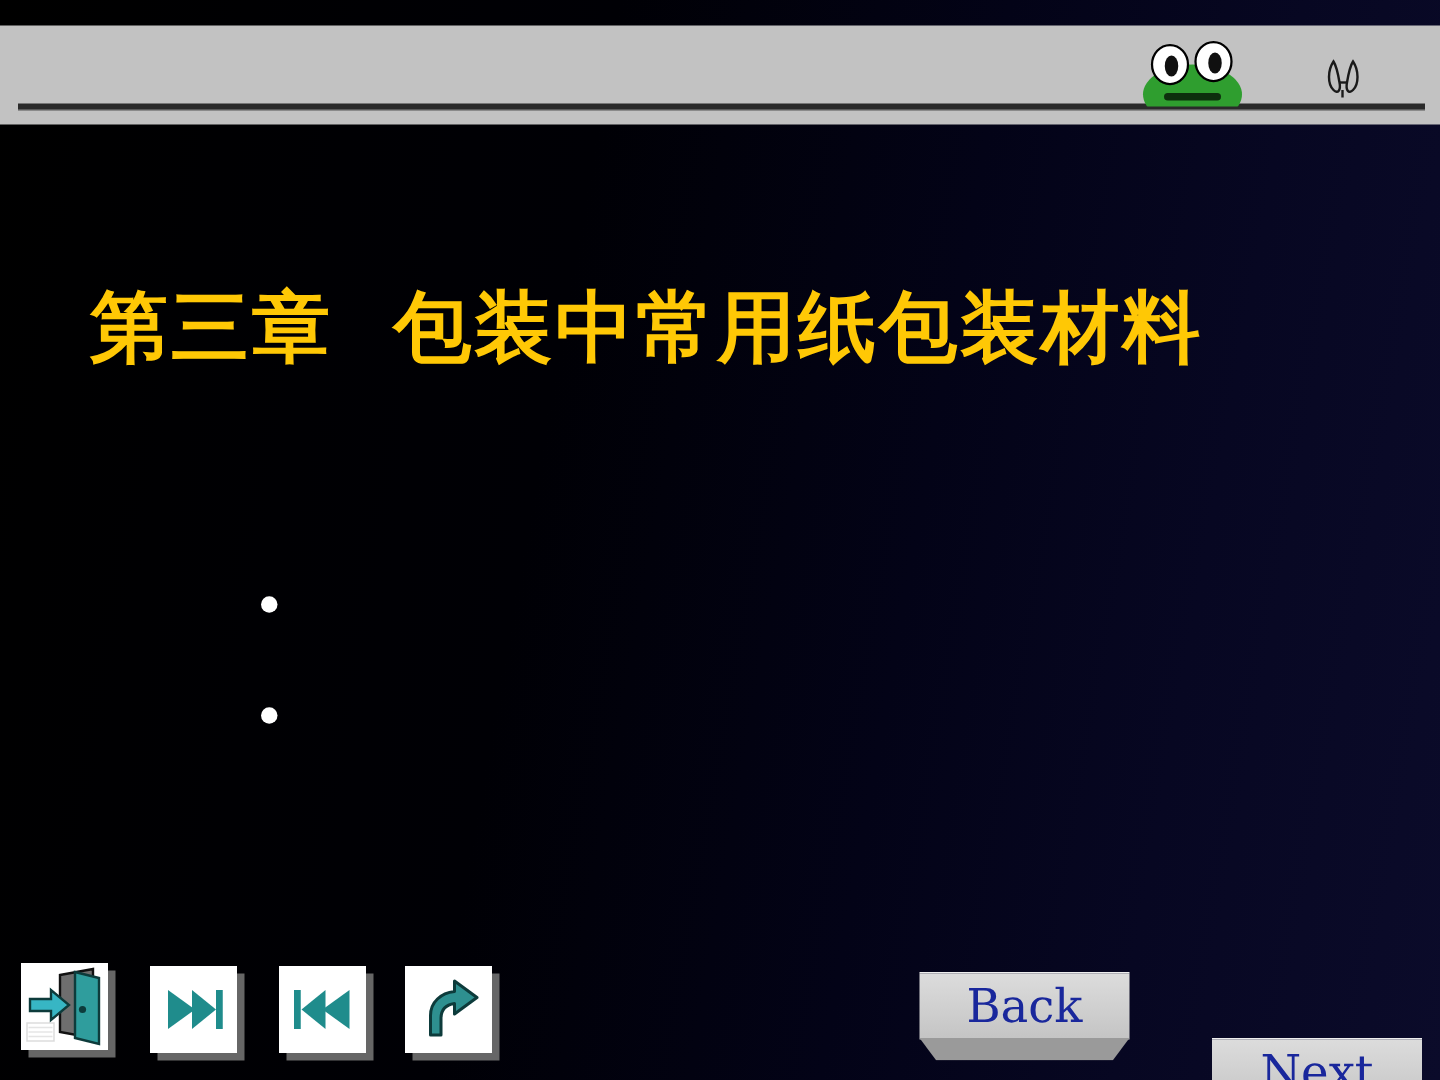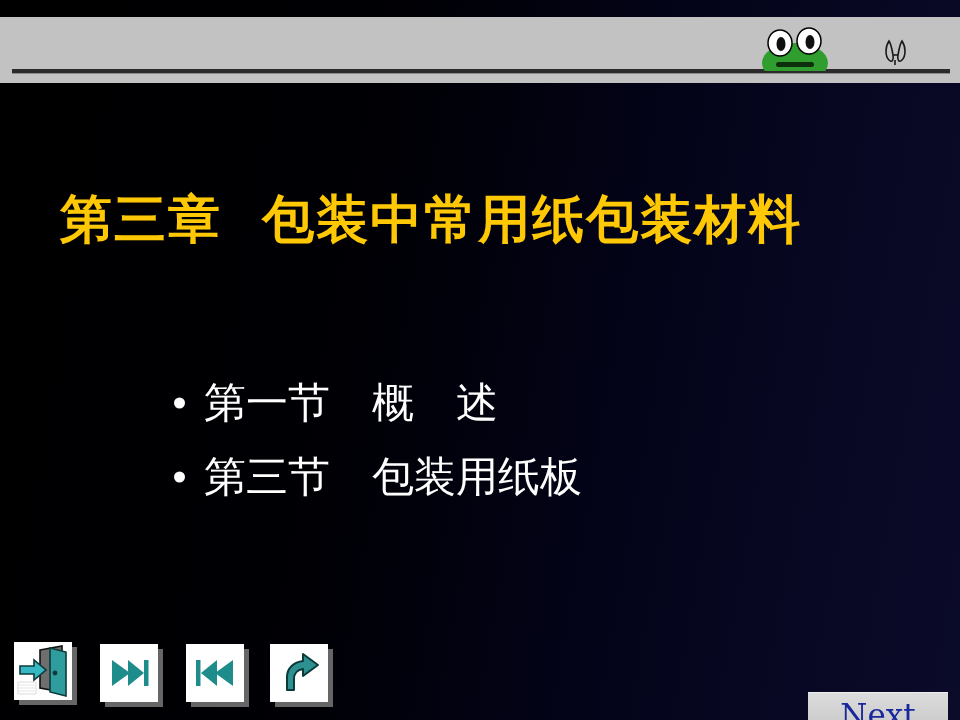--- a/index.html
+++ b/index.html
@@ -183,25 +183,23 @@
       <path d="M13 17 L18 17" stroke="#1a1a1a" stroke-width="1.6"></path>
       <path d="M15 22 L15 27" stroke="#1a1a1a" stroke-width="1.6"></path>
     </svg>
   </div>
 
   <div class="slide-title">第三章  包装中常用纸包装材料</div>
 
   <div class="bullets">
     <div class="bullet-row">
       <span class="bullet-dot"></span>
-      <span class="bullet-text">第一节　概　述</span>
     </div>
     <div class="bullet-row">
       <span class="bullet-dot"></span>
-      <span class="bullet-text">第三节　包装用纸板</span>
     </div>
   </div>
 
   <div class="iconbtn" id="btn-exit">
     <svg width="58" height="58" viewBox="0 0 58 58">
       <g opacity="0.35">
         <path d="M4 40 L22 40 L22 52 L4 52 Z" fill="none" stroke="#9a9a9a" stroke-width="1"></path>
         <path d="M5 43 L21 43 M5 46 L21 46 M5 49 L21 49" stroke="#b5b5b5" stroke-width="1"></path>
       </g>
       <path d="M26 8 L48 4 L48 50 L26 46 Z" fill="#6e6e6e" stroke="#111111" stroke-width="1.6"></path>
@@ -227,20 +225,26 @@
     </svg>
   </div>
 
   <div class="iconbtn" id="btn-return">
     <svg width="58" height="58" viewBox="0 0 58 58">
       <path d="M17 46 L17 33 C17 24 24 18 33 17 L33 10 L48 21 L33 32 L33 25
                C26 26 24 30 24 35 L24 46 Z" fill="#2e9090" stroke="#0d3b3b" stroke-width="2" stroke-linejoin="round"></path>
     </svg>
   </div>
 
+  <div class="navbtn" id="nav-back">
+    <div class="face">
+      <span class="label">Back</span>
+    </div>
+    <div class="base"></div>
+  </div>
 
   <div class="navbtn" id="nav-next">
     <div class="face">
       <span class="label">Next</span>
     </div>
     <div class="base"></div>
   </div>
 
 </div>
 

